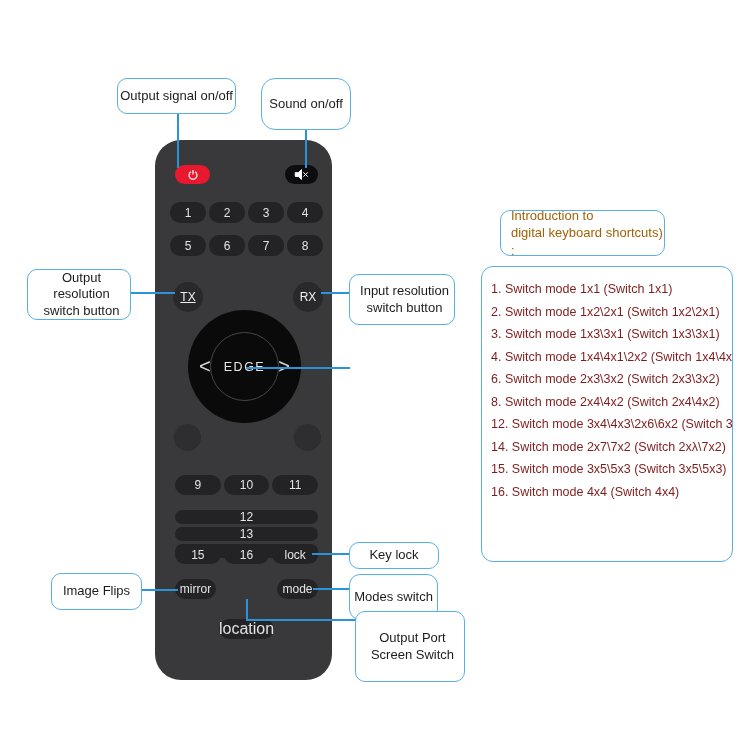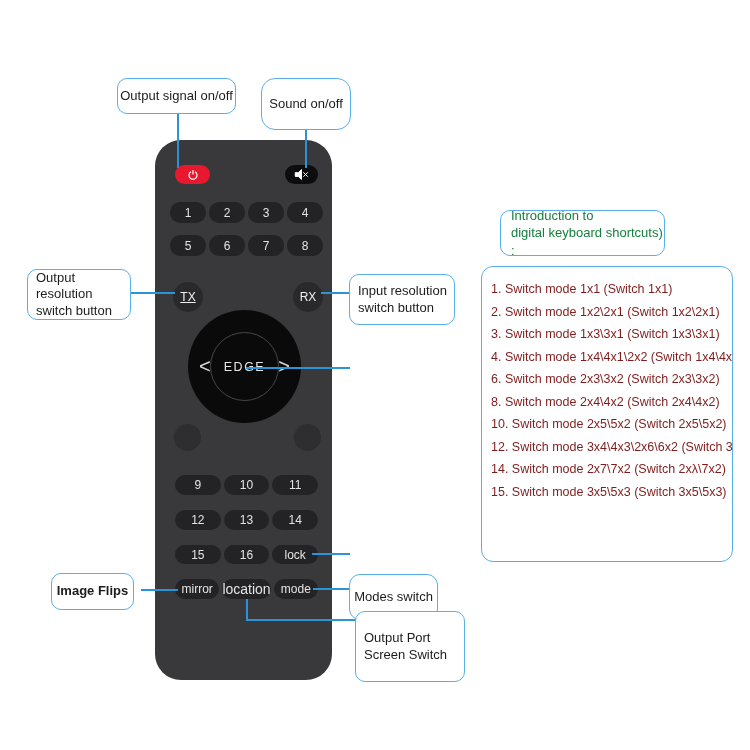--- a/index.html
+++ b/index.html
@@ -7,21 +7,21 @@
          font-family:"Liberation Sans",sans-serif;padding-left:36px;}
 
   
   .line{position:absolute;background:var(--accent-line,#2b93d8);z-index:2;}
 
   
   .callout{position:absolute;background:#fff;border:1.5px solid var(--box-border,#58b0e6);
            border-radius:10px;color:#1c1c1c;font-size:13px;line-height:1.28;
            display:flex;align-items:center;z-index:3;box-sizing:border-box;}
   .callout.center{justify-content:center;text-align:center;}
-  .callout.leftal{padding-left:8px;padding-right:3px;text-align:left;}
+  .callout.leftal{padding-left:8px;padding-right:3px;text-align:center;}
 
   
   .remote{position:absolute;left:155px;top:140px;width:177px;height:540px;
           background:#39393b;border-radius:26px;z-index:1;}
   .rbtn{background:#232325;color:#e3e3e3;font-size:12px;border-radius:10px;
         display:flex;align-items:center;justify-content:center;box-sizing:border-box;}
   .pill{position:absolute;width:35px;height:19px;border-radius:10px;
         display:flex;align-items:center;justify-content:center;}
   .row{position:absolute;display:flex;gap:3px;}
   .row .rbtn{flex:1;height:100%;}
@@ -34,21 +34,21 @@
         display:flex;align-items:center;justify-content:center;color:#e8e8e8;
         font-size:12.5px;letter-spacing:1.5px;}
   .dial-arrow{position:absolute;top:0;height:100%;display:flex;align-items:center;
         color:#d9d9d9;font-size:20px;}
   .plainc{width:27px;height:27px;background:#2e2e30;}
 
   
   .intro-box{position:absolute;left:500px;top:210px;width:165px;height:46px;
         background:#fff;border:1.5px solid var(--box-border,#58b0e6);border-radius:10px;
         display:flex;flex-direction:column;justify-content:center;padding-left:10px;
-        font-size:13px;line-height:1.35;color:#15803d;box-sizing:border-box;z-index:3;}
+        font-size:13px;line-height:1.35;color:#a16207;box-sizing:border-box;z-index:3;}
   .list-box{position:absolute;left:481px;top:266px;width:252px;height:296px;
         background:#fff;border:1.5px solid var(--box-border,#58b0e6);border-radius:12px;
         padding:11px 0 0 9px;font-size:12.5px;color:#7f1d1d;box-sizing:border-box;z-index:3;}
   .list-box .item{height:22.5px;line-height:22.5px;white-space:nowrap;overflow:hidden;}
 
   svg{display:block;}
 </style>
 </head>
 <body>
 
@@ -75,30 +75,33 @@
 
   <div class="callout leftal" style="left:27px;top:269px;width:104px;height:51px;">
       <span>Output resolution switch button</span>
     </div>
 
   <div class="callout leftal" style="left:349px;top:274px;width:106px;height:51px;">
       <span>Input resolution switch button</span>
     </div>
 
 
+  <div class="callout center" style="left:349px;top:542px;width:90px;height:27px;">
+      <span>Key lock</span>
+    </div>
 
   <div class="callout center" style="left:349px;top:574px;width:89px;height:46px;border-radius:11px;">
       <span>Modes switch</span>
     </div>
 
   <div class="callout leftal" style="left:355px;top:611px;width:110px;height:71px;">
       <span>Output Port Screen Switch</span>
     </div>
 
-  <div class="callout center" style="left:51px;top:573px;width:83px;height:37px;font-weight:bold;">
+  <div class="callout center" style="left:51px;top:573px;width:91px;height:37px;">
       <span>Image Flips</span>
     </div>
 
   <div class="remote">
 
     <div class="pill" style="left:20px;top:25px;background:var(--power-red,#e8192f);">
       <span>
         <svg width="12" height="12" viewBox="0 0 24 24" fill="none" stroke="#fff" stroke-width="2.4">
           <path d="M8 5.5 A8 8 0 1 0 16 5.5"></path>
             <line x1="12" y1="2" x2="12" y2="11"></line>
@@ -143,51 +146,51 @@
 
     <div class="circ plainc" style="left:19px;top:284px;"></div>
     <div class="circ plainc" style="left:139px;top:284px;"></div>
 
     <div class="row" style="left:20px;top:335px;width:143px;height:20px;">
       <div class="rbtn">9</div>
       <div class="rbtn">10</div>
       <div class="rbtn">11</div>
     </div>
 
-    <div class="row" style="left:20px;top:370px;width:143px;height:20px;">
+    <div class="row" style="left:20px;top:370px;width:143px;height:20px;flex-direction:column;">
       <div class="rbtn">12</div>
       <div class="rbtn">13</div>
       <div class="rbtn">14</div>
     </div>
 
     <div class="row" style="left:20px;top:405px;width:143px;height:19px;">
       <div class="rbtn">15</div>
       <div class="rbtn">16</div>
       <div class="rbtn">lock</div>
     </div>
 
     <div class="row" style="left:20px;top:439px;width:143px;height:20px;">
       <div class="rbtn">mirror</div>
-      <div class="rbtn" style="font-size:14px;">location</div>
+      <div class="rbtn" style="font-size:16px;margin-top:40px;">location</div>
       <div class="rbtn">mode</div>
     </div>
 
   </div>
 
   <div class="intro-box">
     <div>Introduction to</div>
     <div>digital keyboard shortcuts) :</div>
   </div>
 
   <div class="list-box">
     <div class="item">1. Switch mode 1x1 (Switch 1x1)</div>
     <div class="item">2. Switch mode 1x2\2x1 (Switch 1x2\2x1)</div>
     <div class="item">3. Switch mode 1x3\3x1 (Switch 1x3\3x1)</div>
     <div class="item">4. Switch mode 1x4\4x1\2x2 (Switch 1x4\4x1\2x2)</div>
     <div class="item">6. Switch mode 2x3\3x2 (Switch 2x3\3x2)</div>
     <div class="item">8. Switch mode 2x4\4x2 (Switch 2x4\4x2)</div>
-    <div class="item">10. Switch mode 2x5\5x2 (Switch 2x5\5x2)</div>
     <div class="item">12. Switch mode 3x4\4x3\2x6\6x2 (Switch 3x4\4x3</div>
     <div class="item">14. Switch mode 2x7\7x2 (Switch 2xλ\7x2)</div>
     <div class="item">15. Switch mode 3x5\5x3 (Switch 3x5\5x3)</div>
+    <div class="item">16. Switch mode 4x4 (Switch 4x4)</div>
   </div>
 
 </div>
 
 </body></html>

